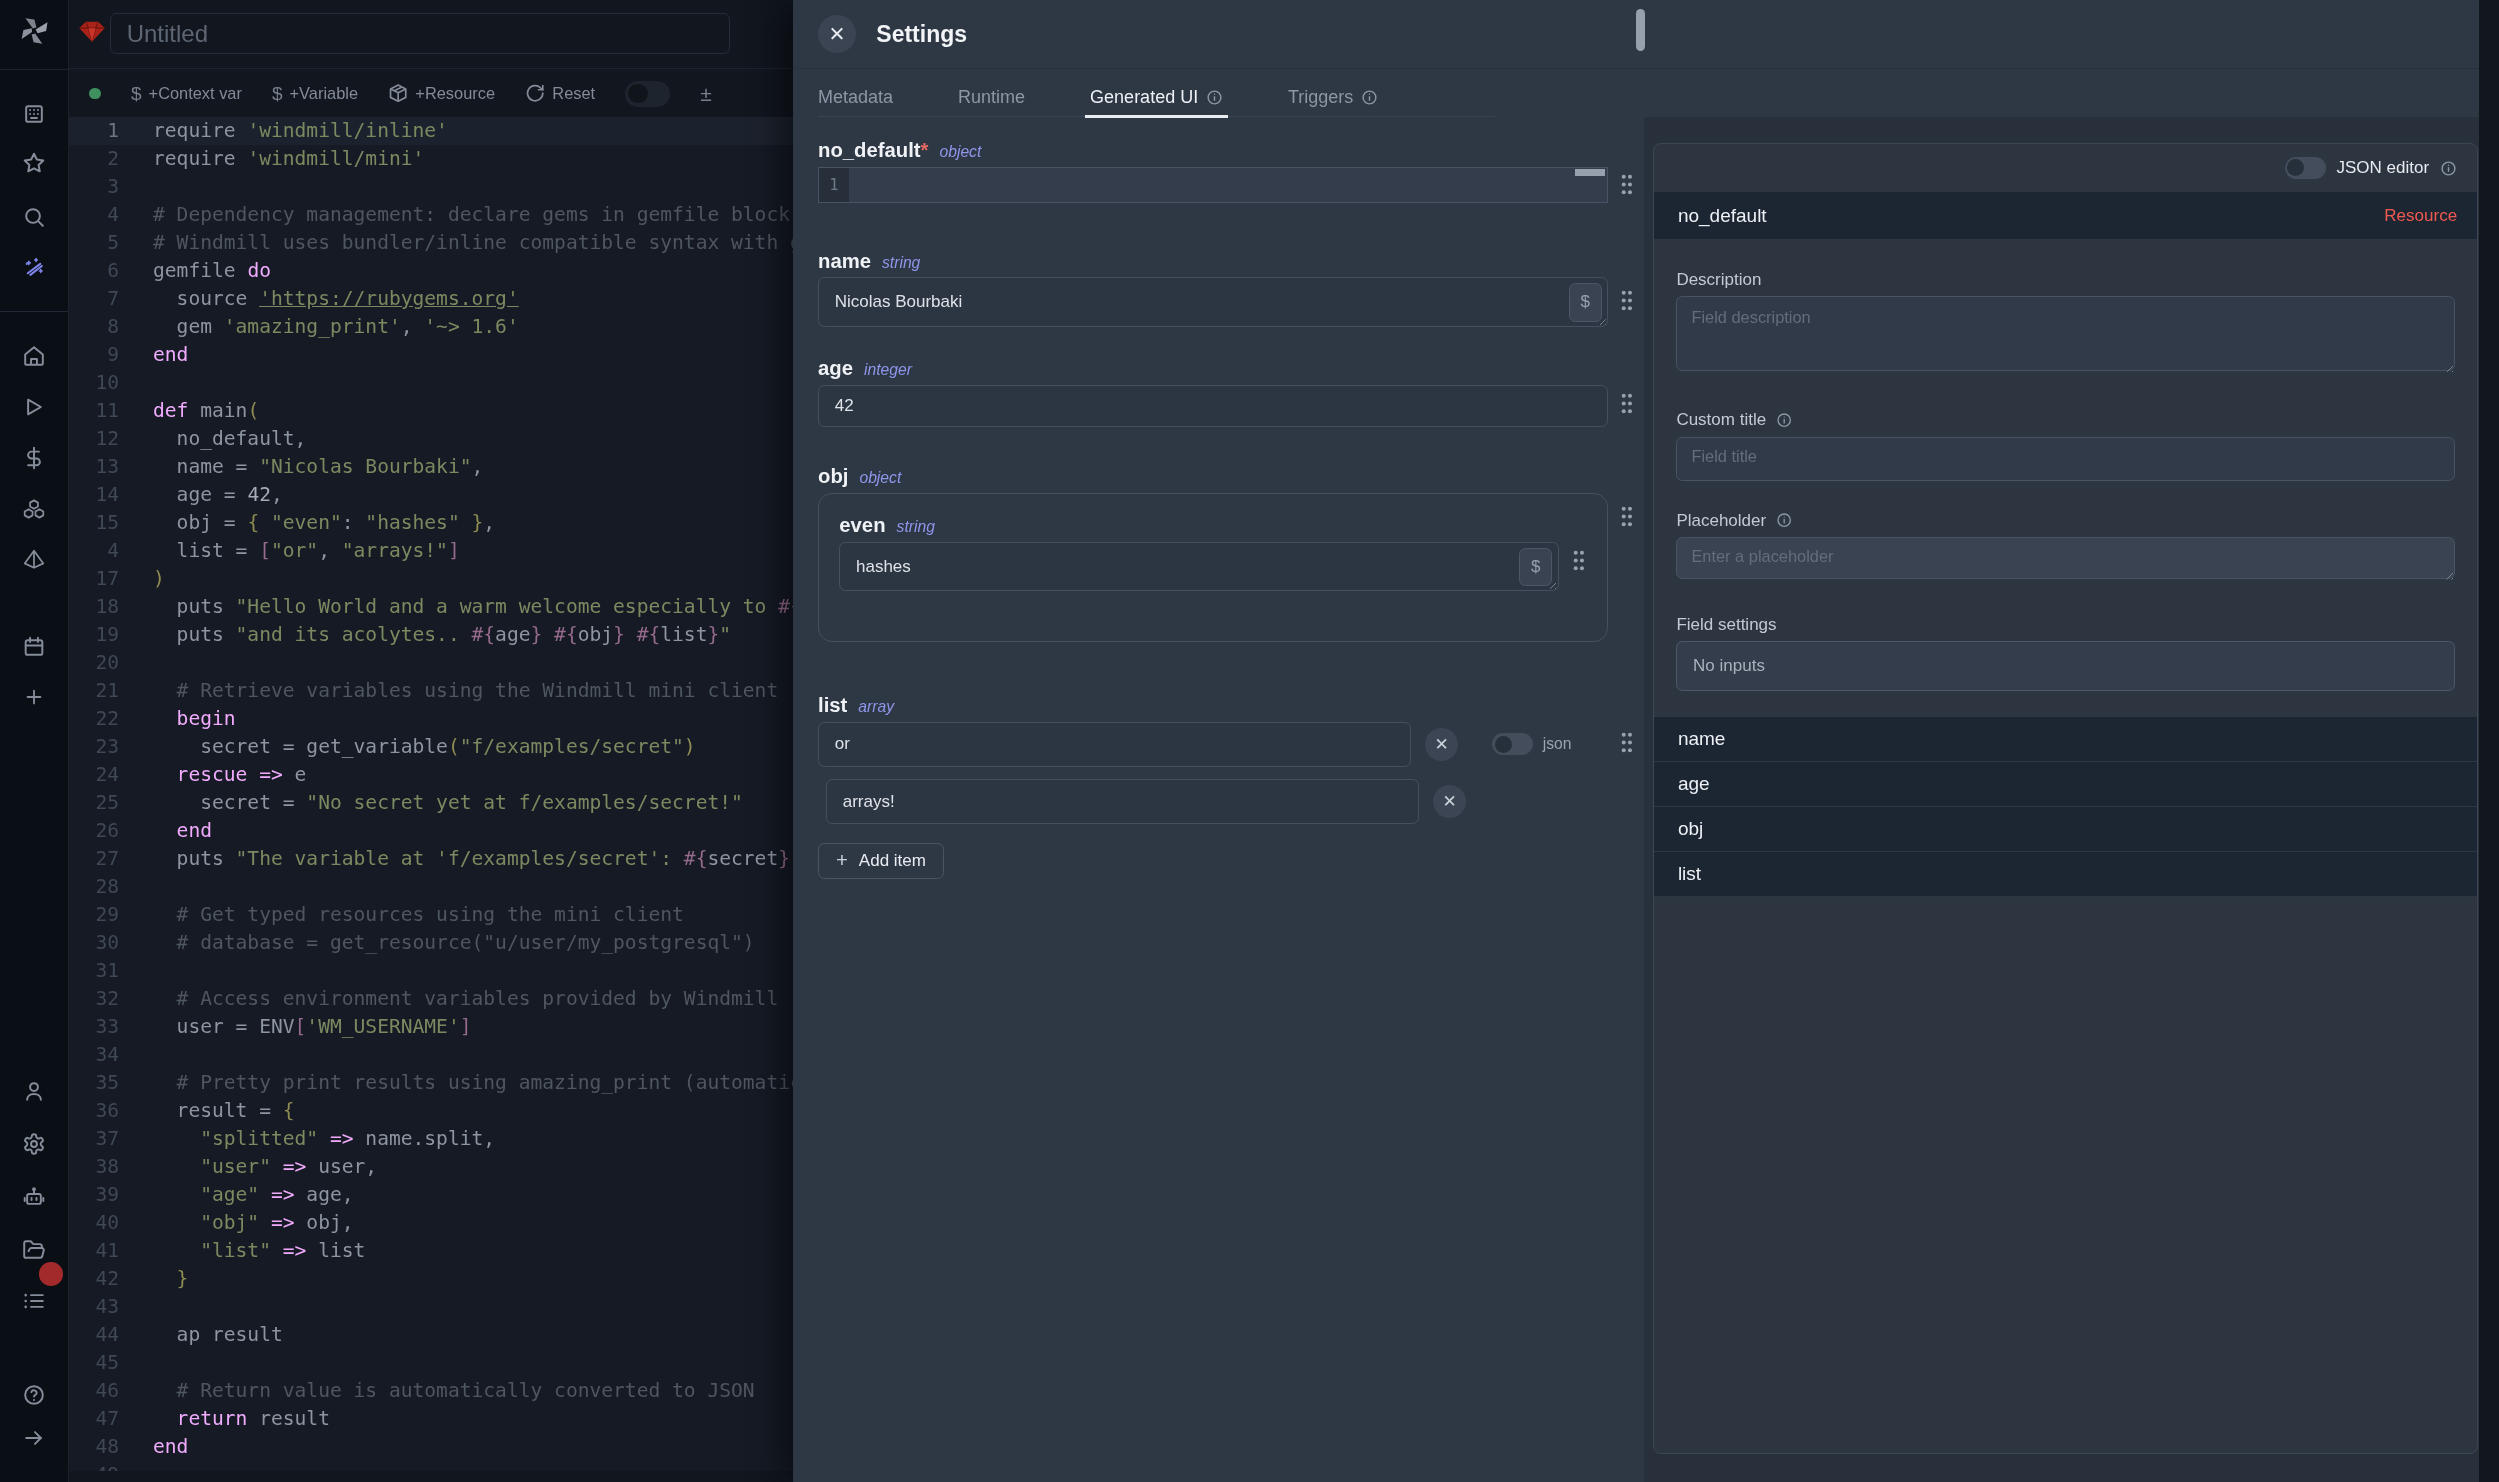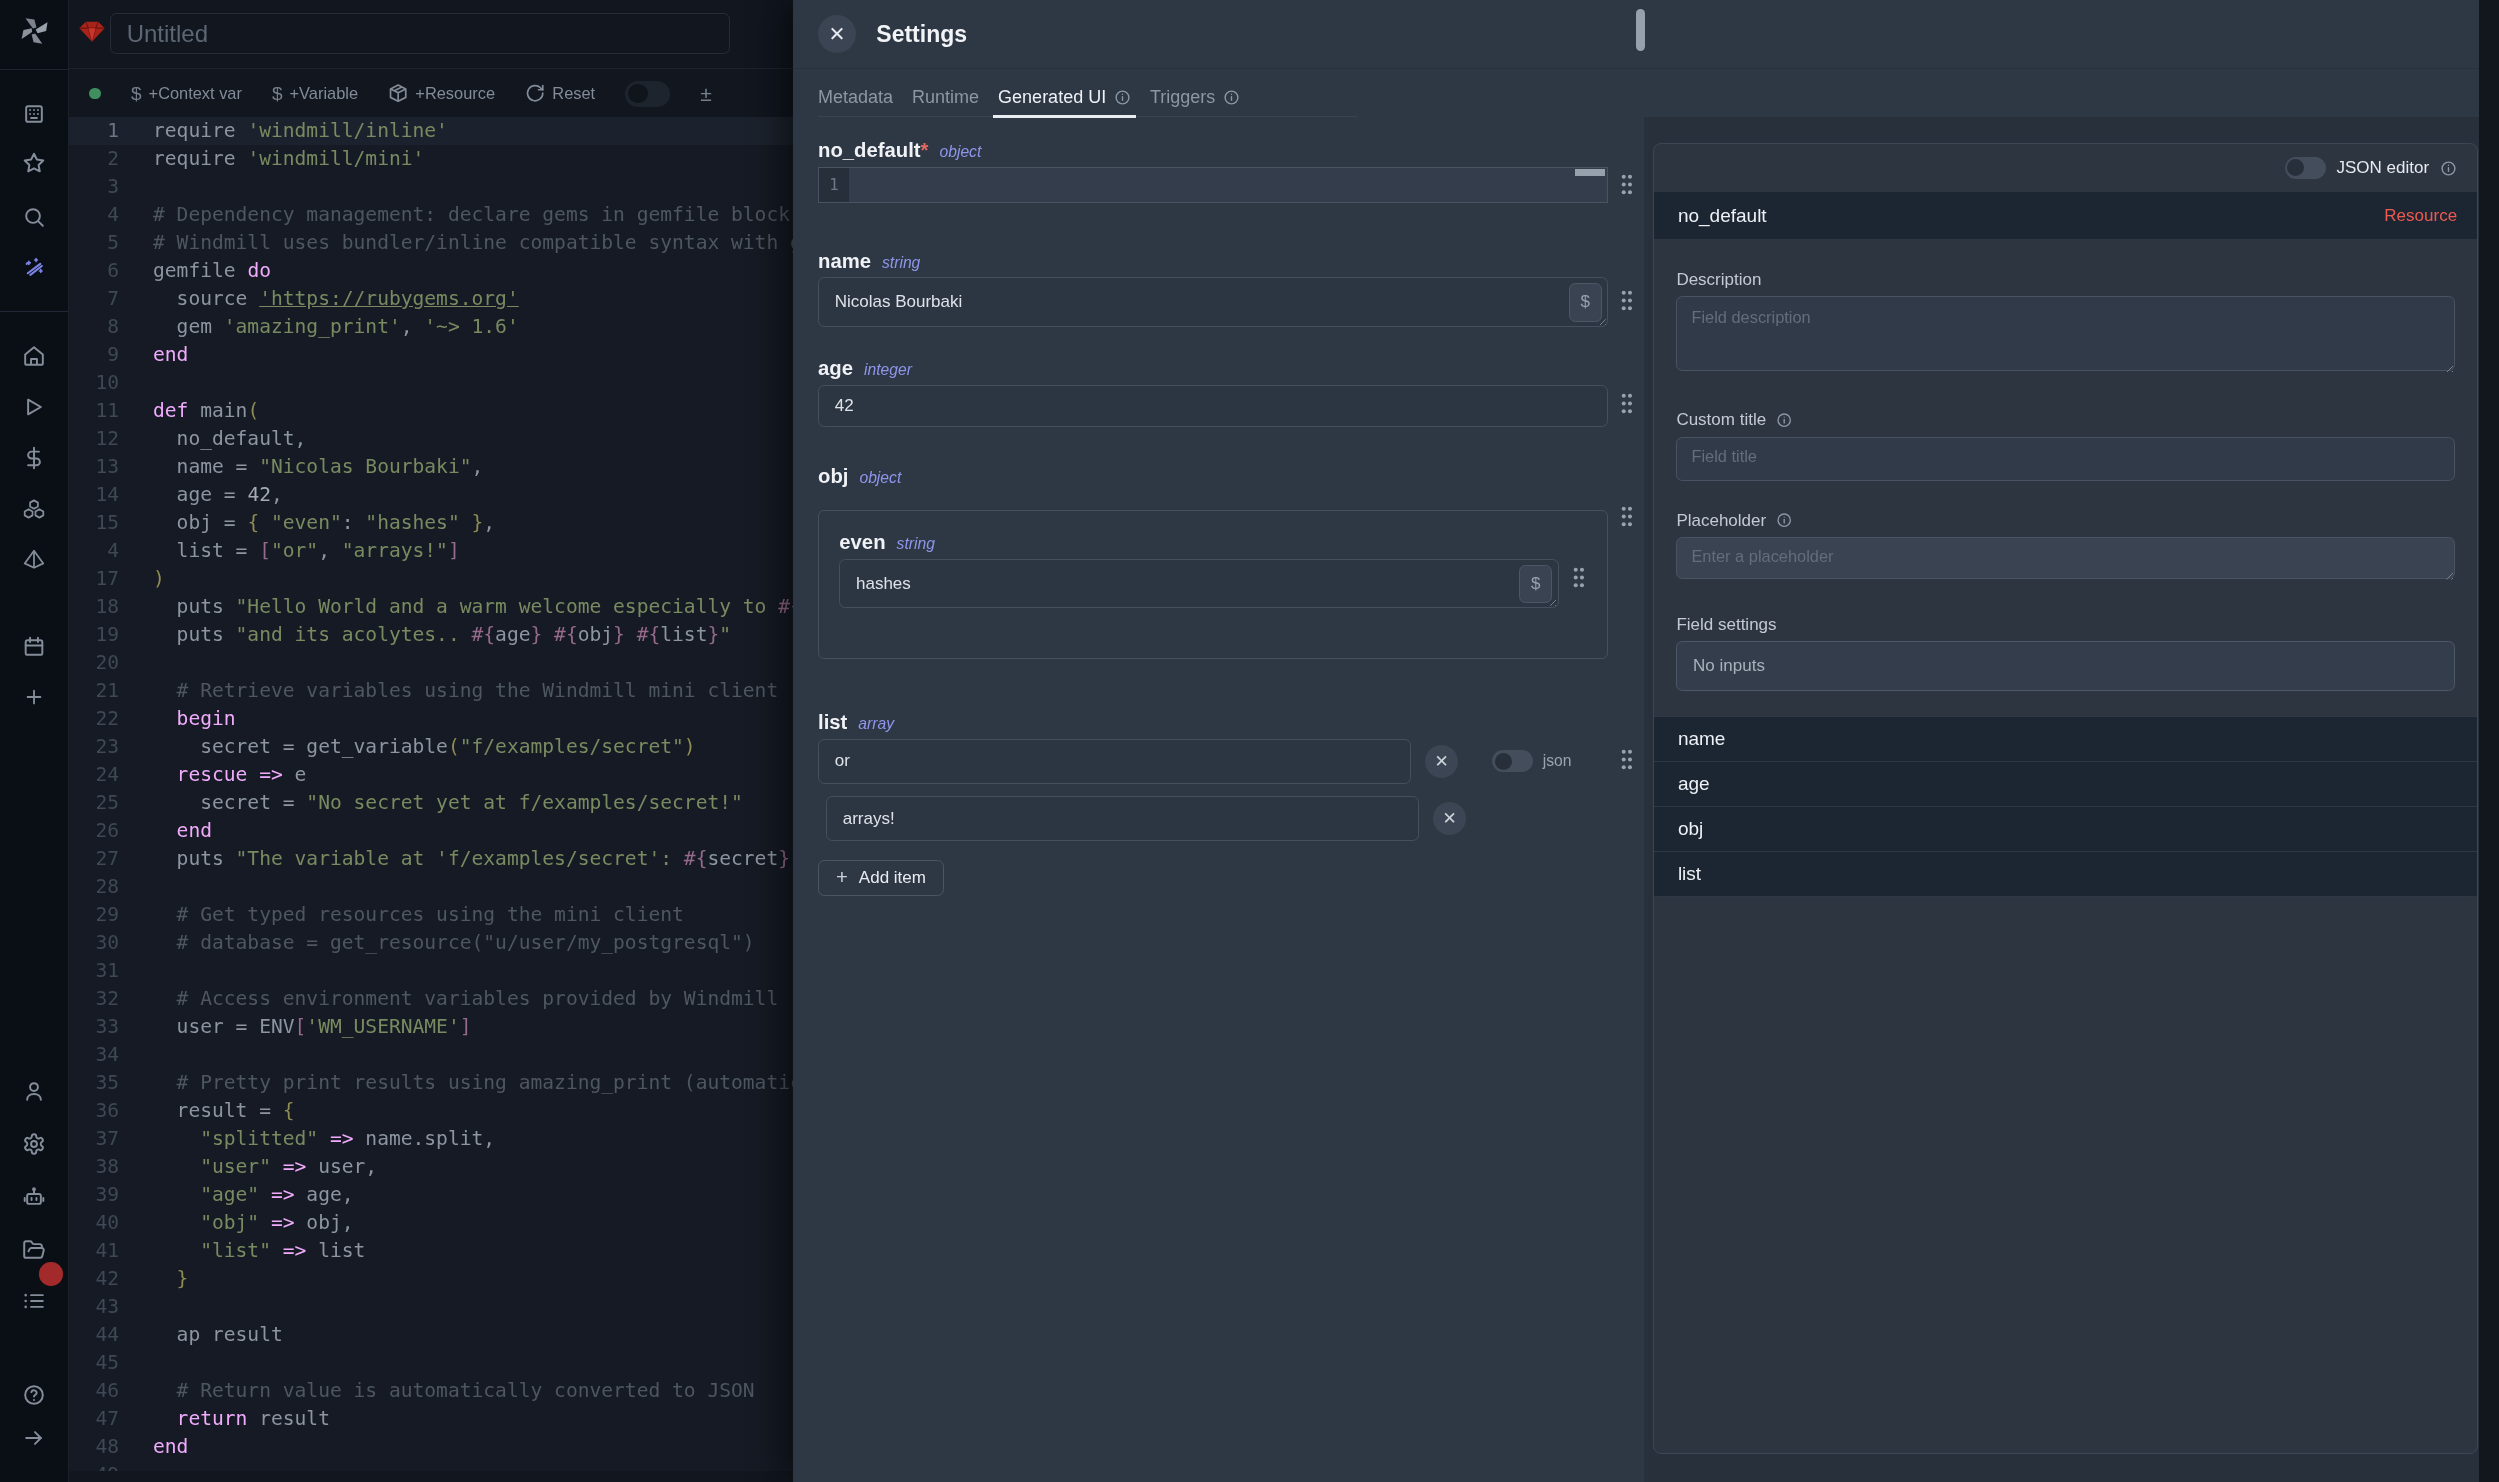--- a/index.html
+++ b/index.html
@@ -64,21 +64,21 @@
   .d-head { height:69px; display:flex; align-items:center; gap:20.3px;
     padding-left:25px; border-bottom:0.8px solid #29313d; }
   .close-btn { width:38px; height:38px; border-radius:50%; background:#3b4452;
     color:#e7eaef; font-size:20.3px; display:flex; align-items:center;
     justify-content:center; cursor:pointer; flex:0 0 38px; }
   .d-title { font-size:23px; font-weight:700; color:#f2f4f7; }
   .col-scroll { position:absolute; left:843px; top:9.4px; width:8.6px; height:42px;
     border-radius:4.7px; background:#97a0ad; }
 
   .tabstrip { height:48px; padding-left:25px; display:flex; }
-  .tabs-inner { display:inline-flex; gap:19px; border-bottom:1.6px solid #3a4352;
+  .tabs-inner { display:inline-flex; gap:65px; border-bottom:1.6px solid #3a4352;
     padding-right:117px; }
   .tab { font-size:18px; color:#8d96a4; padding-top:9.4px; display:flex; gap:7.8px;
     align-items:center; position:relative; cursor:pointer; }
   .tab.active { color:#eef1f5; }
   .tab.active::after { content:""; position:absolute; left:-4.7px; right:-4.7px;
     bottom:-1.6px; height:2.3px; background:#e9edf2; }
   .info-ic { line-height:0; color:#8d96a4; cursor:pointer; }
 
   .content { position:absolute; left:0; top:117px; right:0; bottom:0; }
 
@@ -106,21 +106,21 @@
     font-family:"Liberation Sans",sans-serif; }
   .inp::placeholder { color:#636d7b; }
   .h64 { height:50px; } .h58 { height:45px; } .h54 { height:42px; } .h62 { height:49px; }
   .dollar-btn { position:absolute; right:6.3px; top:5.5px; bottom:5.5px; width:33px;
     border-radius:6.3px; background:#3a4351; border:0.8px solid #4c5666; color:#98a2ae;
     font-size:17px; display:flex; align-items:center; justify-content:center; cursor:pointer; }
   .resize { position:absolute; right:2.3px; bottom:2.3px; width:10.2px; height:10.2px;
     background:repeating-linear-gradient(135deg, transparent 0 2.3px, #77818f 2.3px 3.5px);
     clip-path:polygon(100% 0, 100% 100%, 0 100%); cursor:nwse-resize; }
 
-  .obj-box { margin-top:22px; border:0.8px solid #454f5f; border-radius:6px;
+  .obj-box { margin-top:5px; border:0.8px solid #454f5f; border-radius:14px;
     padding:20.3px 20.3px 50px 20.3px; }
   .obj-inner-row { display:flex; align-items:flex-start; gap:12.5px; }
   .obj-inner-row .inp-wrap { flex:1; }
   .hdl-inline { margin-top:11px; color:#98a1ad; line-height:0; cursor:grab; }
 
   .list-row { display:flex; align-items:center; gap:14px; margin-top:4.7px; }
   .list-row + .list-row { margin-top:12.5px;margin-left:8px; }
   .list-row .inp-wrap { margin-top:0; width:593px; flex:0 0 593px; }
   .x-btn { width:33px; height:33px; border-radius:50%; background:#3c4553;
     color:#ccd2da; font-size:17px; display:flex; align-items:center;

